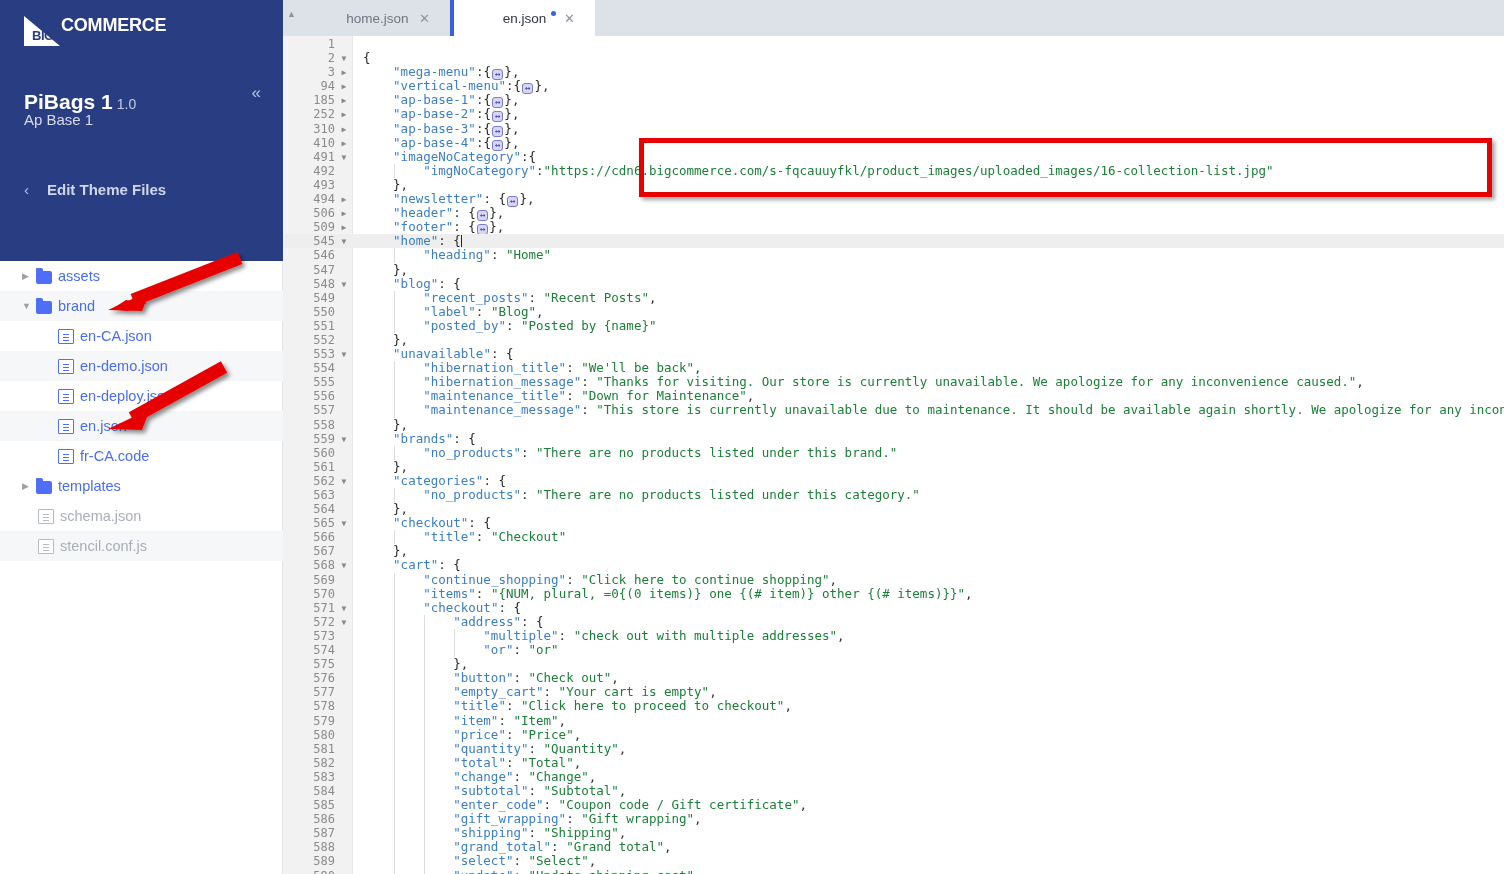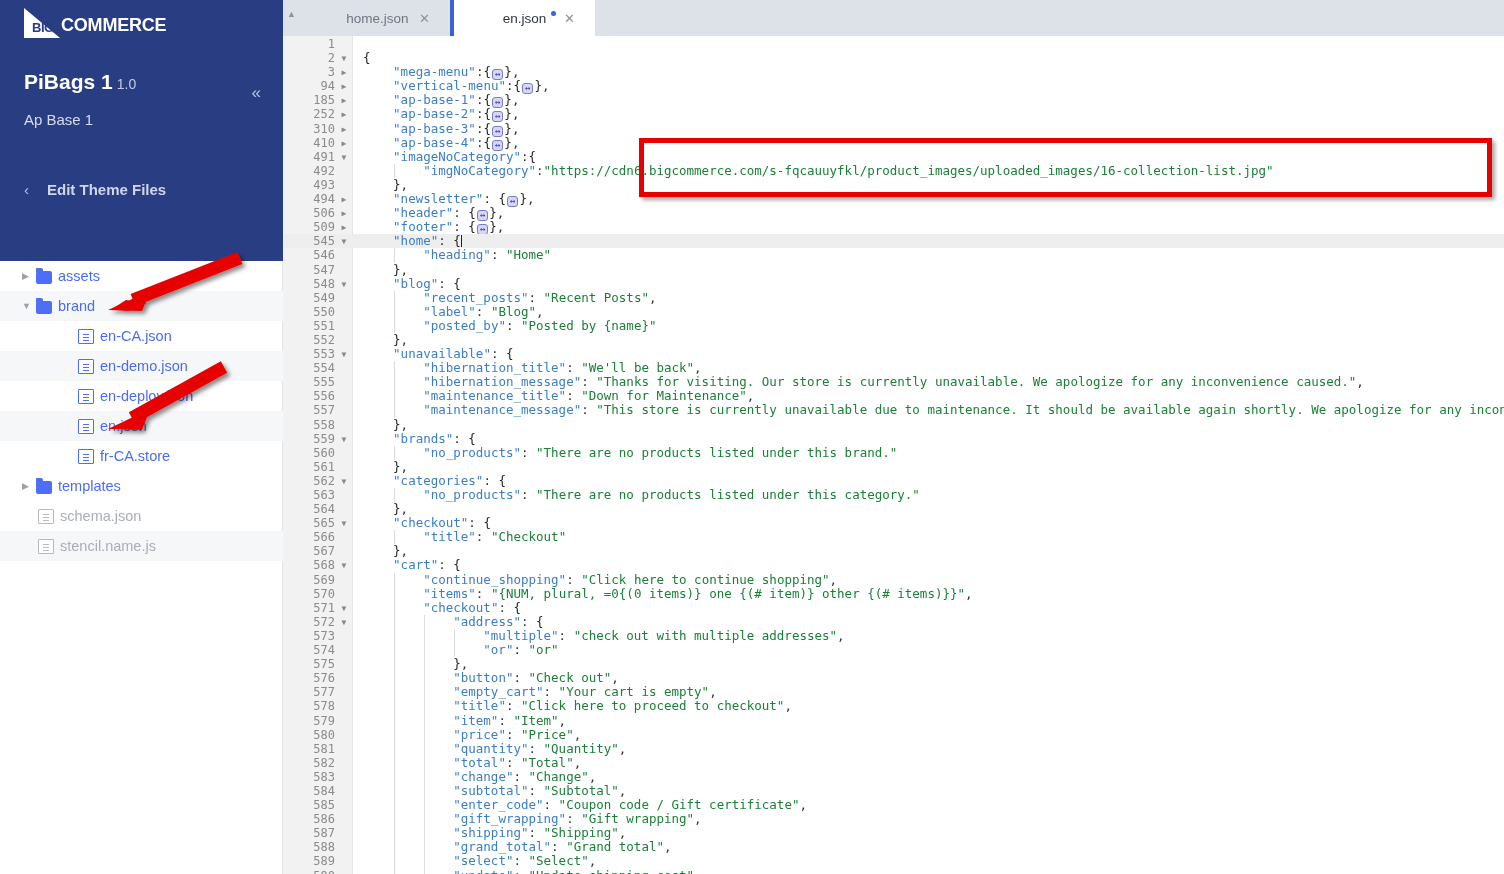--- a/index.html
+++ b/index.html
@@ -22,42 +22,42 @@
     border-right: 1px solid #e2e4e8;
   }
   .sidebar-top {
     background: #293d82;
     height: 261px;
     width: 283px;
     position: relative;
     color: #ffffff;
   }
   .bc-logo {
-    position: absolute; left: 24px; top: 8px;
-    display: flex; align-items: flex-end; height: 30px;
+    position: absolute; left: 24px; top: 16px;
+    display: flex; height: 30px;
   }
   .bc-logo .mark {
     position: relative; width: 36px; height: 30px; margin-right: 1px;
   }
   .bc-logo .mark .tri {
     position: absolute; left: 0; top: 0; width: 0; height: 0;
     border-left: 36px solid #ffffff;
     border-top: 30px solid transparent;
   }
   .bc-logo .mark .big {
     position: absolute; left: 8px; bottom: 4px;
     font-size: 13px; font-weight: bold; color: #293d82;
     letter-spacing: -0.5px; line-height: 1;
   }
   .bc-logo .word {
     font-size: 18px; font-weight: bold; color: #ffffff;
     letter-spacing: -0.2px; line-height: 1; padding-bottom: 4px;
   }
   .theme-title {
-    position: absolute; left: 24px; top: 70px;
+    position: absolute; left: 24px; top: 90px;
     font-size: 21px; font-weight: bold; color: #ffffff;
   }
   .theme-title .ver {
     font-size: 14px; font-weight: normal; color: #c3cbe4; margin-left: 4px;
   }
   .theme-sub {
     position: absolute; left: 24px; top: 111px;
     font-size: 15px; color: #d7dcec; font-weight: normal;
   }
   .collapse-btn {
@@ -105,21 +105,21 @@
     border: 1.6px solid #4f6ef7; border-radius: 1px;
     margin-left: 2px;
   }
   .ico-file::before {
     content: ""; position: absolute; left: 4px; top: 4px;
     width: 6px; height: 1.6px; background: #4f6ef7;
     box-shadow: 0 3px 0 #4f6ef7, 0 6px 0 #4f6ef7;
   }
   .ico-file.grey { border-color: #b6bac1; }
   .ico-file.grey::before { background: #b6bac1; box-shadow: 0 3px 0 #b6bac1, 0 6px 0 #b6bac1; }
-  .indent-1 { padding-left: 62px; }
+  .indent-1 { padding-left: 42px; }
   .indent-0 { padding-left: 22px; }
 
   
   .editor {
     flex: 1 1 auto; position: relative; height: 874px;
     background: #ffffff; overflow: hidden;
   }
   .tabbar {
     height: 36px; background: #dde1e8; display: flex; align-items: stretch;
     padding-left: 22px; position: relative;
@@ -257,36 +257,36 @@
           <span class="label">en-deploy.json</span>
         </div>
         <div class="tree-row indent-1 alt">
           <span class="twisty hidden"></span>
           <span class="ico ico-file"></span>
           <span class="label">en.json</span>
         </div>
         <div class="tree-row indent-1">
           <span class="twisty hidden"></span>
           <span class="ico ico-file"></span>
-          <span class="label">fr-CA.store</span>
+          <span class="label">fr-CA.code</span>
         </div>
         <div class="tree-row indent-0">
           <span class="twisty">▶</span>
           <span class="ico ico-folder"></span>
           <span class="label">templates</span>
         </div>
         <div class="tree-row indent-0 greyed">
           <span class="twisty hidden"></span>
           <span class="ico ico-file grey"></span>
           <span class="label">schema.json</span>
         </div>
         <div class="tree-row indent-0 alt greyed">
           <span class="twisty hidden"></span>
           <span class="ico ico-file grey"></span>
-          <span class="label">stencil.name.js</span>
+          <span class="label">stencil.conf.js</span>
         </div>
       </div>
   </div>
 
   <div class="editor">
 
     <div class="tabbar" id="tabbar">
       <span class="scroll-arrow">▲</span>
     <div class="tab">
           <span class="name">home.json</span>

